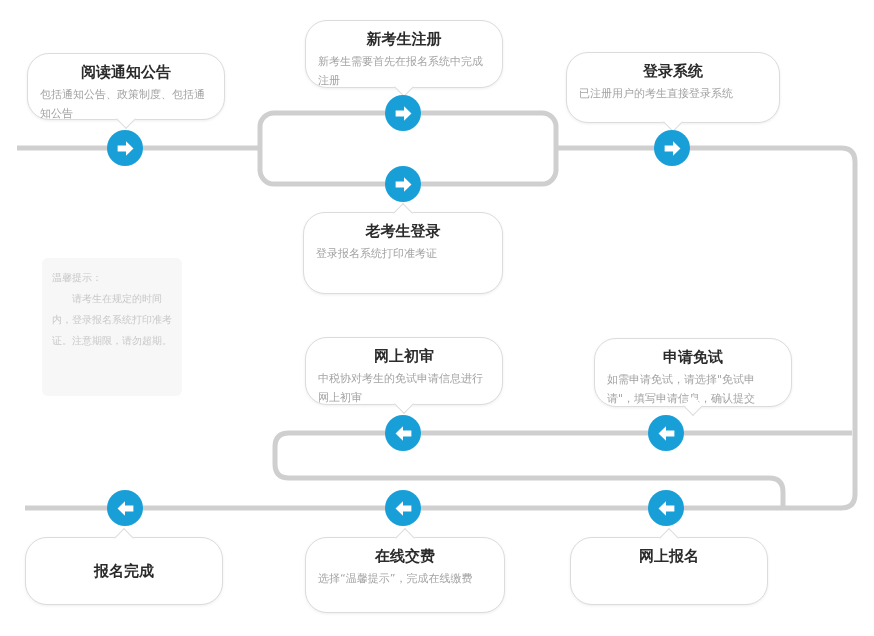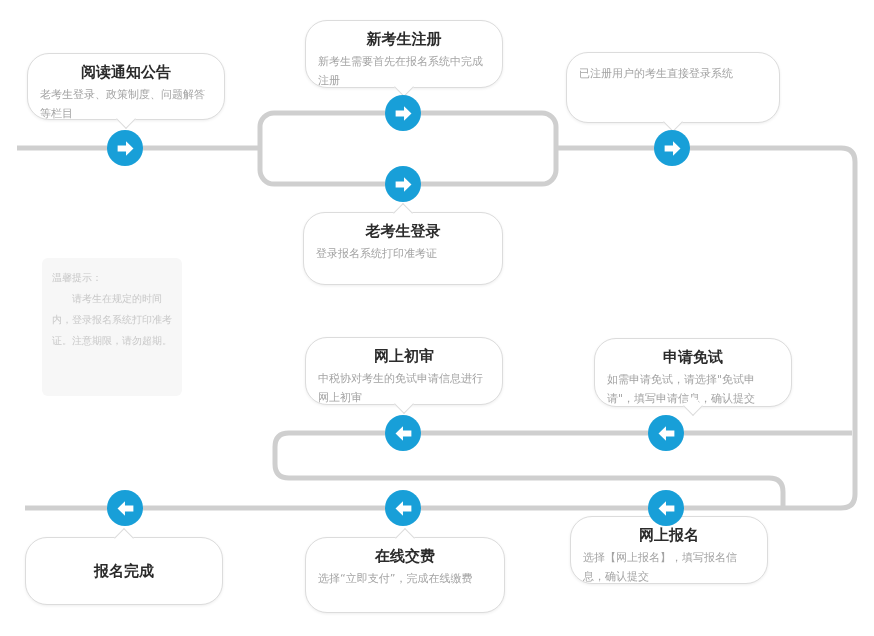--- a/index.html
+++ b/index.html
@@ -49,36 +49,37 @@
 
   <svg class="lines" width="874" height="636" aria-hidden="true">
     <path d="M17 148 H260"></path>
     <rect x="260" y="113" width="296" height="71" rx="14"></rect>
     <path d="M556 148 H841 Q855 148 855 162 V494 Q855 508 841 508 H25"></path>
     <path d="M852 433 H289 Q275 433 275 447 V464 Q275 478 289 478 H769 Q783 478 783 492 V508"></path>
   </svg>
 
   <div class="card" style="left:27px;top:53px;width:198px;height:67px;">
     <div class="card-title">阅读通知公告</div>
-    <div class="card-desc">老考生登录、政策制度、问题解答等栏目</div>
+    <div class="card-desc">包括通知公告、政策制度、包括通知公告</div>
     <span class="tail tail-down"></span>
   </div>
 
   <div class="card" style="left:305px;top:20px;width:198px;height:68px;">
     <div class="card-title">新考生注册</div>
     <div class="card-desc">新考生需要首先在报名系统中完成注册</div>
     <span class="tail tail-down"></span>
   </div>
 
   <div class="card" style="left:566px;top:52px;width:214px;height:71px;">
+    <div class="card-title">登录系统</div>
     <div class="card-desc">已注册用户的考生直接登录系统</div>
     <span class="tail tail-down"></span>
   </div>
 
-  <div class="card" style="left:303px;top:212px;width:200px;height:73px;">
+  <div class="card" style="left:303px;top:212px;width:200px;height:82px;">
     <div class="card-title">老考生登录</div>
     <div class="card-desc">登录报名系统打印准考证</div>
     <span class="tail tail-up"></span>
   </div>
 
   <div class="card" style="left:305px;top:337px;width:198px;height:68px;">
     <div class="card-title">网上初审</div>
     <div class="card-desc">中税协对考生的免试申请信息进行网上初审</div>
     <span class="tail tail-down"></span>
   </div>
@@ -89,27 +90,26 @@
     <span class="tail tail-down"></span>
   </div>
 
   <div class="card center-only" style="left:25px;top:537px;width:198px;height:68px;">
     <div class="card-title">报名完成</div>
     <span class="tail tail-up"></span>
   </div>
 
   <div class="card" style="left:305px;top:537px;width:200px;height:76px;">
     <div class="card-title">在线交费</div>
-    <div class="card-desc">选择“立即支付”，完成在线缴费</div>
+    <div class="card-desc">选择“温馨提示”，完成在线缴费</div>
     <span class="tail tail-up"></span>
   </div>
 
-  <div class="card" style="left:570px;top:516px;width:198px;height:68px;">
+  <div class="card" style="left:570px;top:537px;width:198px;height:68px;">
     <div class="card-title">网上报名</div>
-    <div class="card-desc">选择【网上报名】，填写报名信息，确认提交</div>
     <span class="tail tail-up"></span>
   </div>
 
   <div class="tips" style="left:42px;top:258px;width:140px;height:138px;">
     <div class="tips-heading">温馨提示：</div>
     <div class="tips-body">请考生在规定的时间内，登录报名系统打印准考证。注意期限，请勿超期。</div>
   </div>
 
   <div class="node" style="left:107px;top:130px;">
     <svg viewBox="0 0 20 20">

